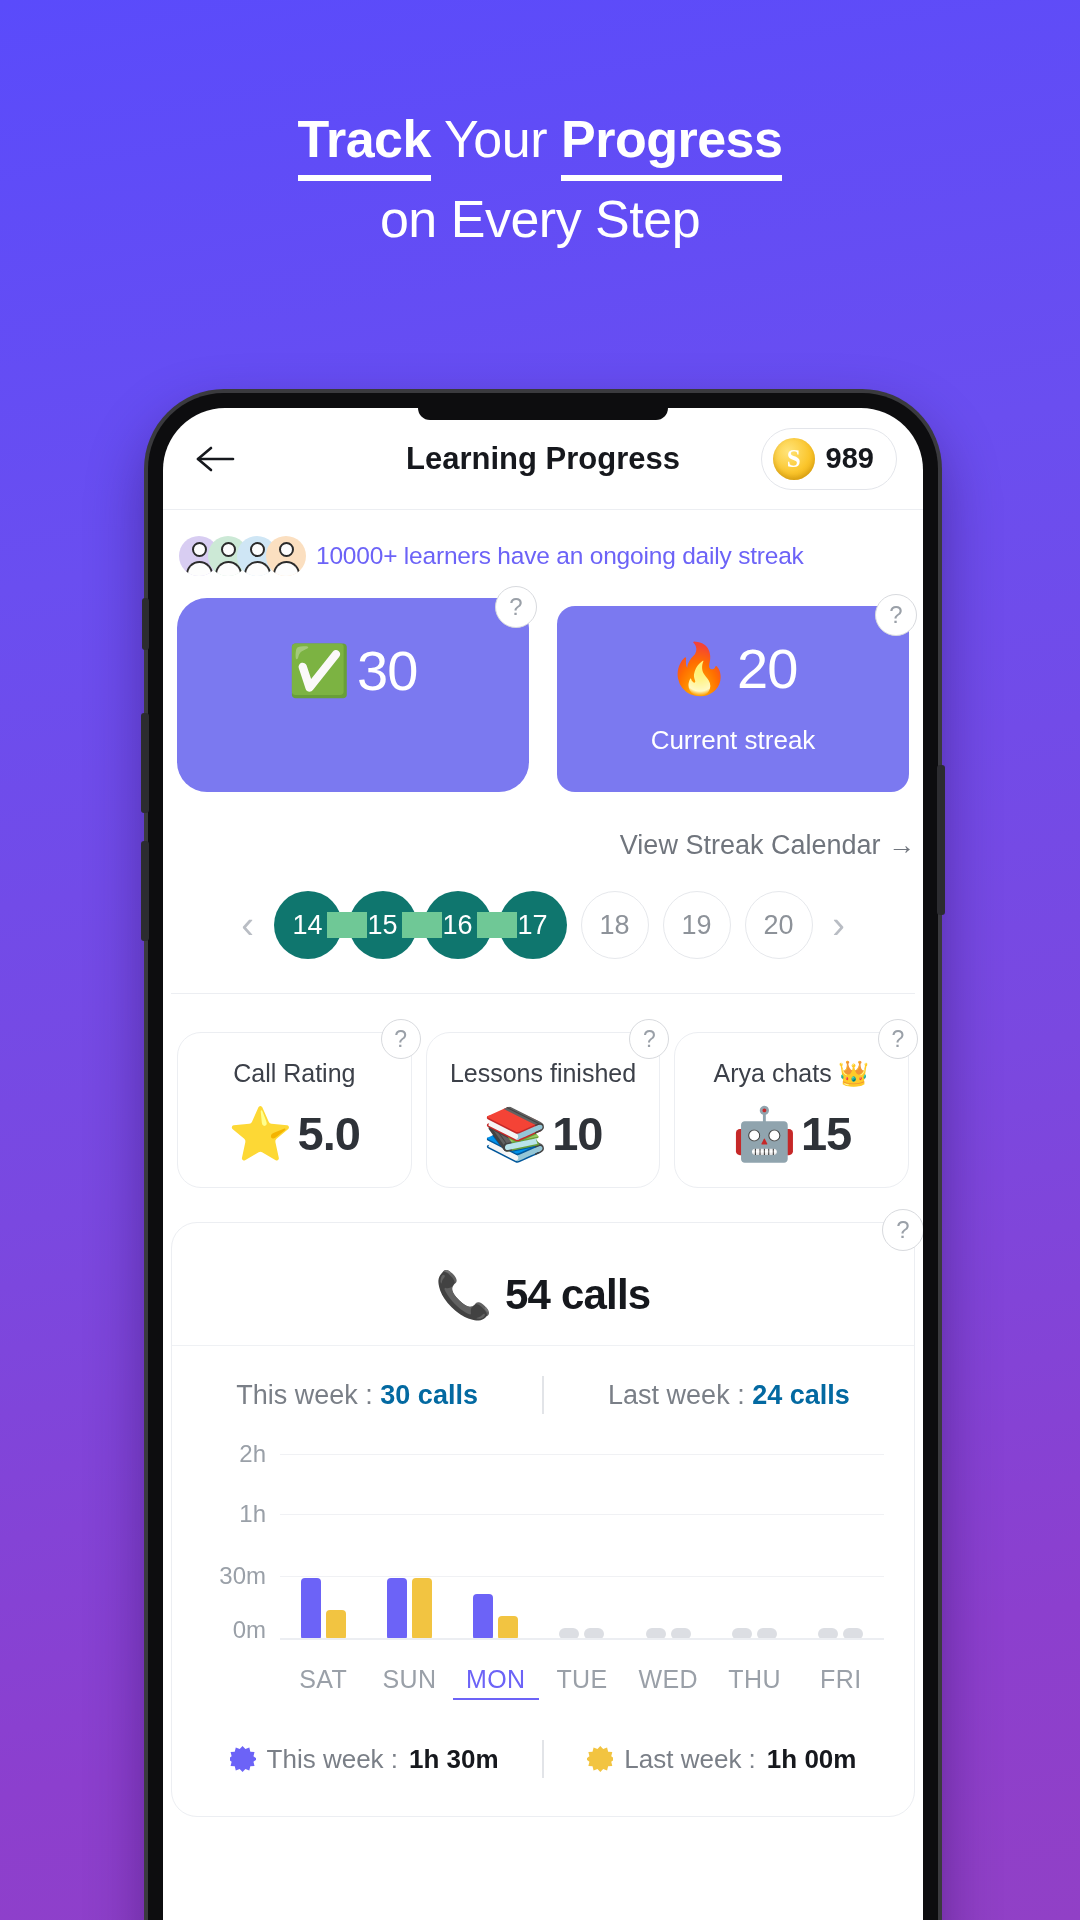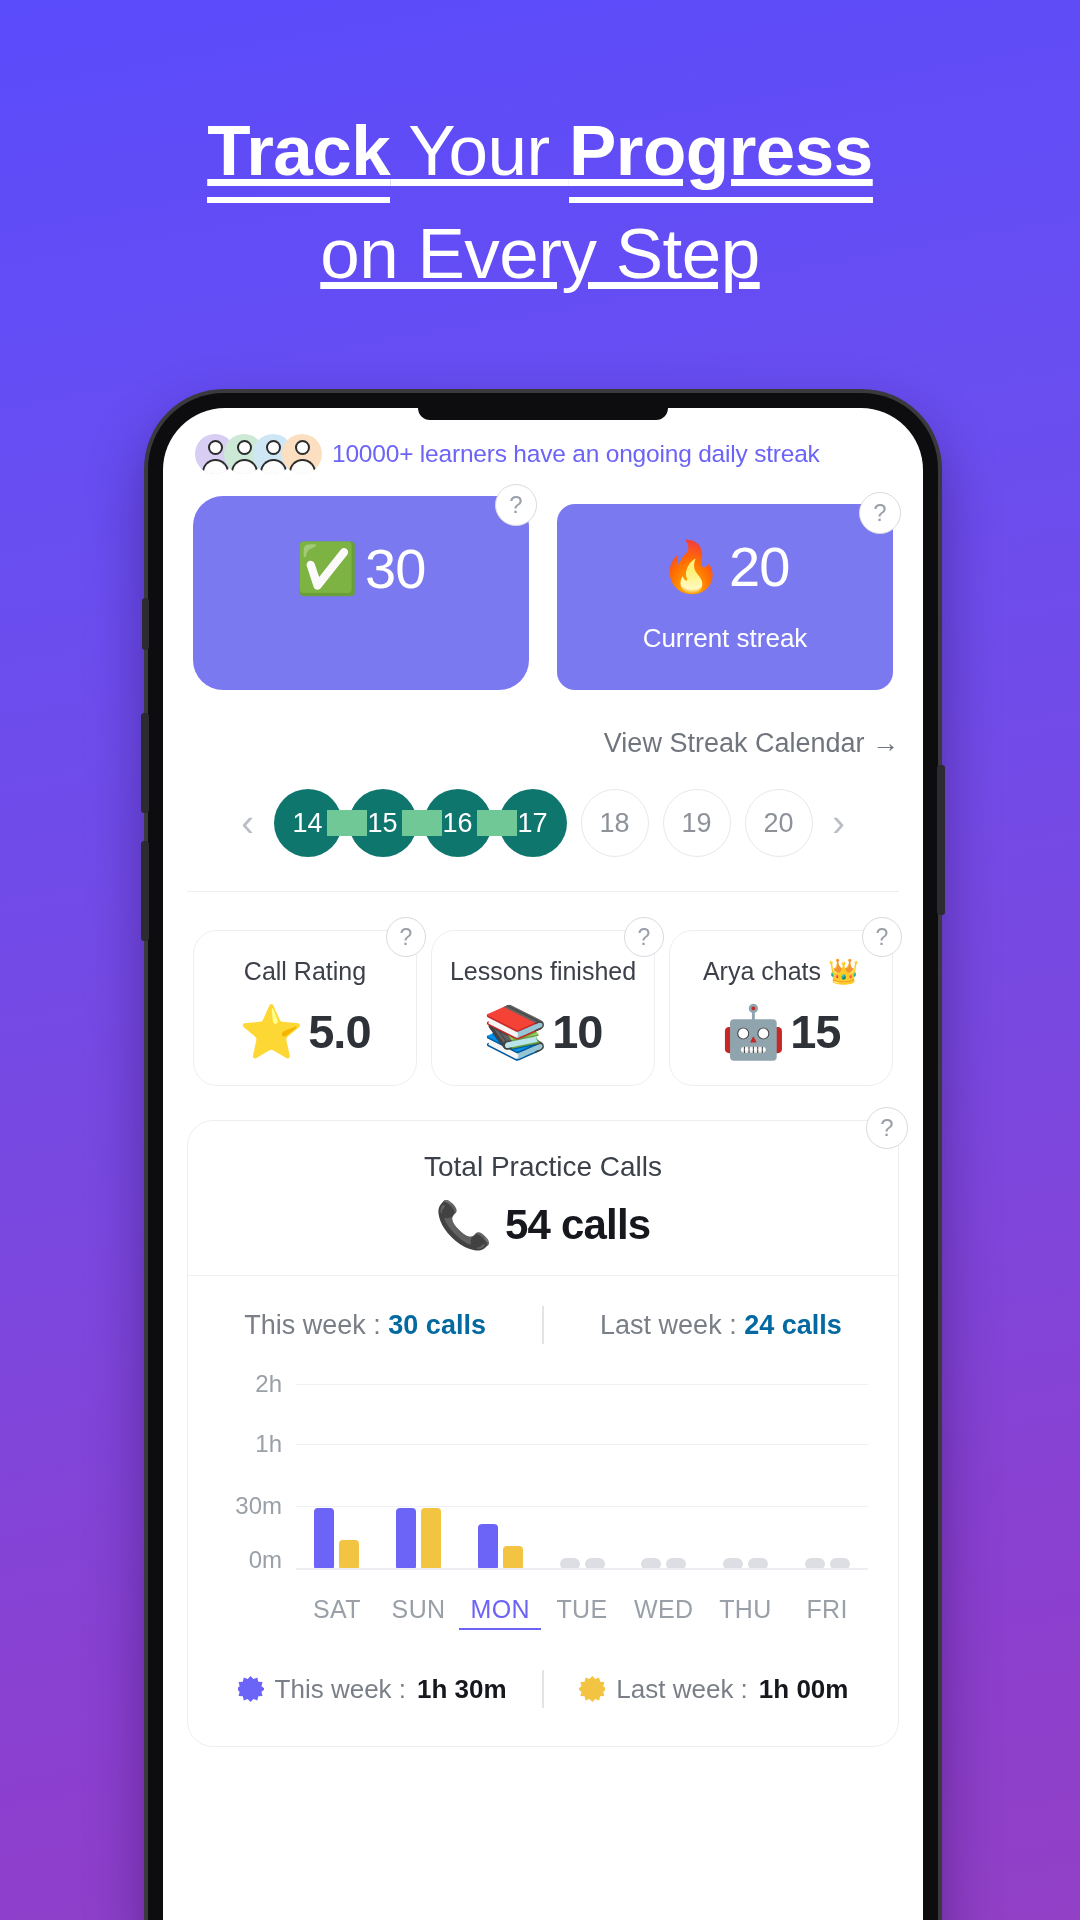--- a/index.html
+++ b/index.html
@@ -17,21 +17,21 @@
 
   
   #headline {
     position: absolute;
     top: 108px; left: 0; width: 1080px;
     text-align: center;
     color: #ffffff;
     line-height: 1.20;
     letter-spacing: -0.5px;
   }
-  .hl-line { font-size: 71px; font-weight: 300; white-space: nowrap; text-decoration: underline; }
+  .hl-line { font-size: 52px; font-weight: 300; white-space: nowrap; }
   .hl-strong {
     font-weight: 700;
     border-bottom: 6px solid #ffffff;
     padding-bottom: 7px;
   }
 
   
   #phone {
     position: absolute;
     left: 148px; top: 393px;
@@ -96,21 +96,21 @@
     width: 42px; height: 42px; border-radius: 50%;
     background: radial-gradient(circle at 36% 32%, #ffe47a 0%, #fbc62d 55%, #e8a808 100%);
     box-shadow: inset 0 -3px 5px rgba(160,110,0,.35);
     display: flex; align-items: center; justify-content: center;
     font-size: 25px; font-weight: 700; color: #ffffff;
     font-family: "Liberation Serif", serif;
   }
   #coin-value { font-size: 29px; font-weight: 700; color: #16181d; }
 
   
-  #app-body { padding: 0 24px; }
+  #app-body { padding: 0 8px; }
 
   
   #social-proof {
     display: flex; align-items: center; gap: 10px;
     margin-top: 26px; padding-left: 8px;
   }
   .avatars { display: flex; }
   .avatar {
     width: 40px; height: 40px; border-radius: 50%;
     margin-left: -11px;
@@ -295,20 +295,33 @@
 
   <div id="phone">
     <div class="side-btn sb-mute"></div>
     <div class="side-btn sb-up"></div>
     <div class="side-btn sb-down"></div>
     <div class="side-btn sb-power"></div>
 
     <div id="screen">
       <div class="notch"></div>
 
+      <div id="app-header">
+        <div id="back-btn">
+          <svg width="40" height="28" viewBox="0 0 40 28">
+            <path d="M16 3 L3 14 L16 25" stroke="#16181d" stroke-width="2.6" fill="none" stroke-linecap="round" stroke-linejoin="round"></path>
+            <path d="M3 14 H38" stroke="#16181d" stroke-width="2.6" stroke-linecap="round"></path>
+          </svg>
+        </div>
+        <div id="app-title">Learning Progress</div>
+        <div id="coin-badge">
+          <span class="coin">S</span>
+          <span id="coin-value">989</span>
+        </div>
+      </div>
 
       <div id="app-body">
 
         <div id="social-proof">
           <div class="avatars">
             <div class="avatar" style="background:#d8cdf2">
                 <span class="av-head"></span>
                 <span class="av-body"></span>
               </div>
             <div class="avatar" style="background:#cce9d6">
@@ -385,21 +398,20 @@
               <span class="stat-emoji">🤖</span>
               <span class="stat-val">15</span>
             </div>
           </div>
         </div>
 
         <div id="calls-card">
           <div class="help-dot">?</div>
 
           <div id="calls-head">
-            <div id="calls-title">Total Practice Calls</div>
             <div id="calls-total-row">
               <span id="calls-emoji">📞</span>
               <span id="calls-total">54 calls</span>
             </div>
           </div>
 
           <div id="week-compare">
             <div class="wk"><span>This week : </span><b>30 calls</b></div>
             <div class="wk-div"></div>
             <div class="wk"><span>Last week : </span><b>24 calls</b></div>

